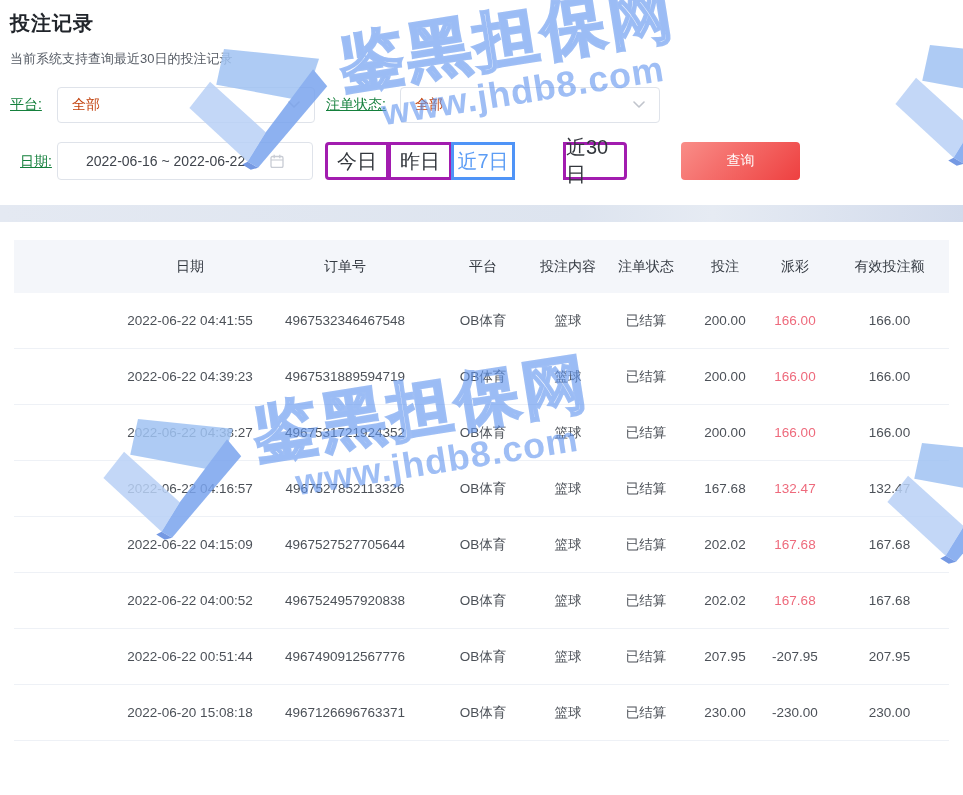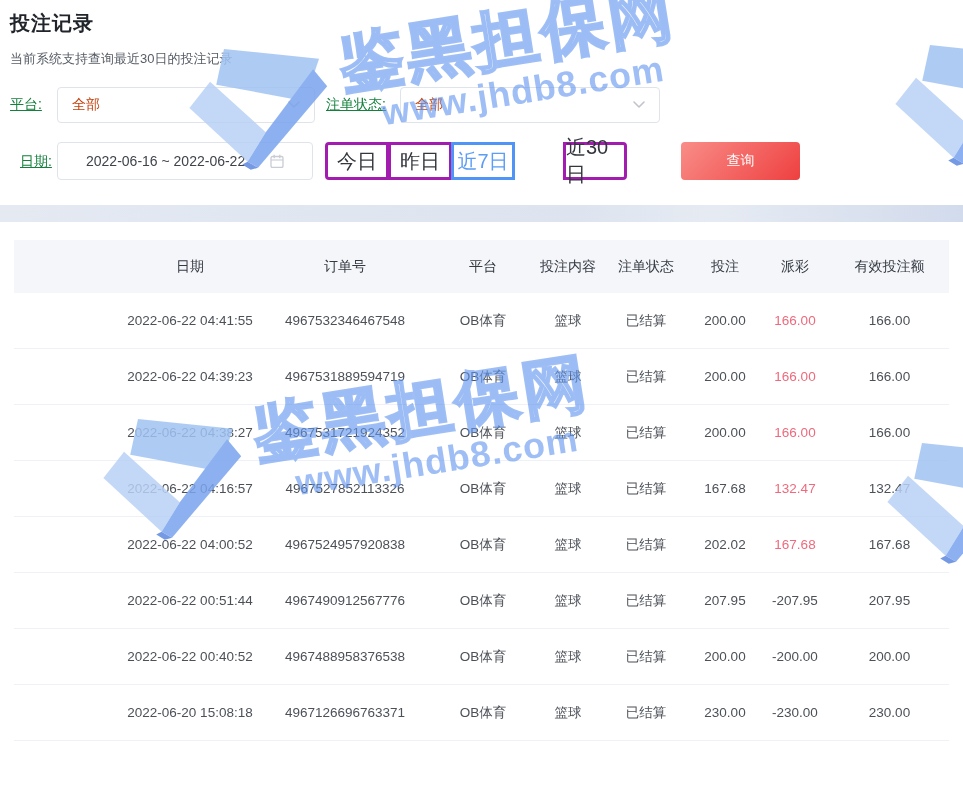--- a/index.html
+++ b/index.html
@@ -205,50 +205,50 @@
             <td>4967527852113326</td>
             <td>OB体育</td>
             <td>篮球</td>
             <td>已结算</td>
             <td>167.68</td>
             <td class="payout-pos">132.47</td>
             <td>132.47</td>
           </tr>
           <tr>
             <td></td>
-            <td>2022-06-22 04:00:52</td>
-            <td>4967524957920838</td>
+            <td>2022-06-22 04:15:09</td>
+            <td>4967527527705644</td>
             <td>OB体育</td>
             <td>篮球</td>
             <td>已结算</td>
             <td>202.02</td>
             <td class="payout-pos">167.68</td>
             <td>167.68</td>
           </tr>
           <tr>
             <td></td>
+            <td>2022-06-22 04:00:52</td>
+            <td>4967524957920838</td>
+            <td>OB体育</td>
+            <td>篮球</td>
+            <td>已结算</td>
+            <td>202.02</td>
+            <td class="payout-pos">167.68</td>
+            <td>167.68</td>
+          </tr>
+          <tr>
+            <td></td>
             <td>2022-06-22 00:51:44</td>
             <td>4967490912567776</td>
             <td>OB体育</td>
             <td>篮球</td>
             <td>已结算</td>
             <td>207.95</td>
             <td class="payout-neg">-207.95</td>
             <td>207.95</td>
-          </tr>
-          <tr>
-            <td></td>
-            <td>2022-06-22 00:40:52</td>
-            <td>4967488958376538</td>
-            <td>OB体育</td>
-            <td>篮球</td>
-            <td>已结算</td>
-            <td>200.00</td>
-            <td class="payout-neg">-200.00</td>
-            <td>200.00</td>
           </tr>
           <tr>
             <td></td>
             <td>2022-06-20 15:08:18</td>
             <td>4967126696763371</td>
             <td>OB体育</td>
             <td>篮球</td>
             <td>已结算</td>
             <td>230.00</td>
             <td class="payout-neg">-230.00</td>

